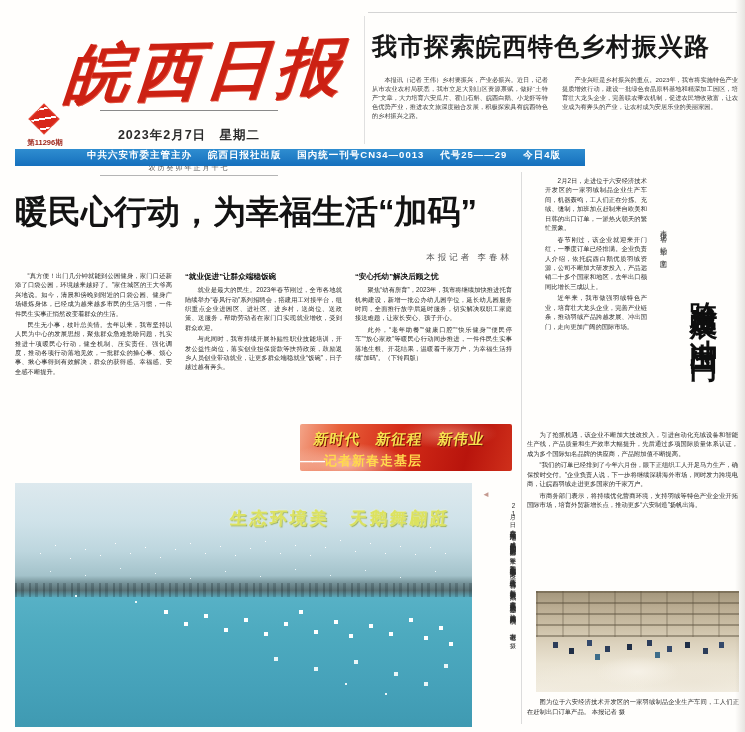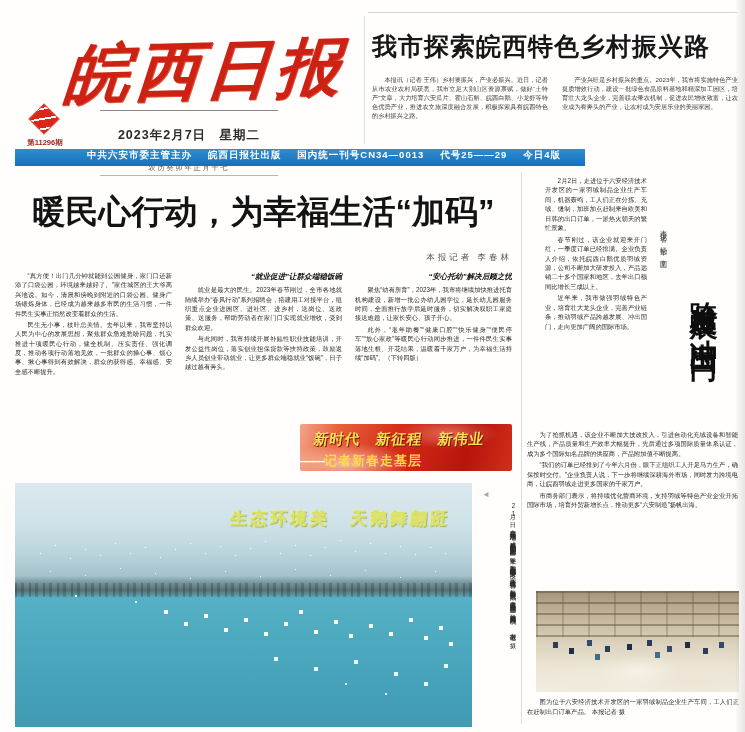--- a/index.html
+++ b/index.html
@@ -29,27 +29,27 @@
   .lead-cols{left:372px;top:76px;width:366px;height:68px;overflow:hidden;
     column-count:2;column-gap:14px;font-size:6.2px;line-height:1.45;text-align:justify;color:#3a3a3a;}
   .lead-cols p{margin:0 0 2px 0;text-indent:2em;}
 
   
   .info-bar{left:15px;top:149px;width:570px;height:17px;display:flex;align-items:flex-start;
     justify-content:space-between;padding:0 24px 0 72px;box-sizing:border-box;
     background:linear-gradient(#2f8dd0,#1570bd);color:#ffffff;font-size:9.5px;font-weight:bold;letter-spacing:1px;}
 
   
-  .main-headline{left:15px;top:190px;width:497px;text-align:center;font-size:33px;font-weight:900;
+  .main-headline{left:15px;top:190px;width:497px;font-size:33px;font-weight:900;
     color:#131313;white-space:nowrap;}
   .main-byline{left:15px;top:252px;width:497px;text-align:right;font-size:8.5px;color:#555;letter-spacing:3px;}
   .main-body{left:15px;top:271px;width:497px;height:208px;overflow:hidden;
     column-count:3;column-gap:13px;font-size:6.3px;line-height:1.49;text-align:justify;color:#2a2a2a;}
   .main-body p{margin:0 0 2px 0;text-indent:2em;}
-  .main-body h4{margin:4px 0 3px 0;font-size:7.6px;text-align:right;color:#101010;break-inside:avoid;font-style:italic;}
+  .main-body h4{margin:4px 0 3px 0;font-size:7.6px;text-align:left;color:#101010;break-inside:avoid;}
 
   
   .banner{left:300px;top:424px;width:212px;height:47px;z-index:3;border-radius:2px;overflow:hidden;
     background:
       radial-gradient(ellipse 90px 30px at 22% 85%, rgba(255,235,225,.65), rgba(255,255,255,0) 70%),
       radial-gradient(ellipse 70px 22px at 70% 20%, rgba(255,180,150,.5), rgba(255,255,255,0) 70%),
       linear-gradient(105deg,#f3a488 0%,#e8603a 18%,#d52d19 45%,#b8140c 78%,#cf301b 100%);}
   .banner-title{margin:6px 0 0 14px;font-size:14.5px;font-weight:900;color:#f6e14f;letter-spacing:1px;
     transform:skewX(-8deg);text-shadow:1px 1px 0 #7a1006;white-space:nowrap;}
   .banner-sub{margin:3px 14px 8px 0;text-align:left;font-size:13px;font-weight:bold;white-space:nowrap;}

